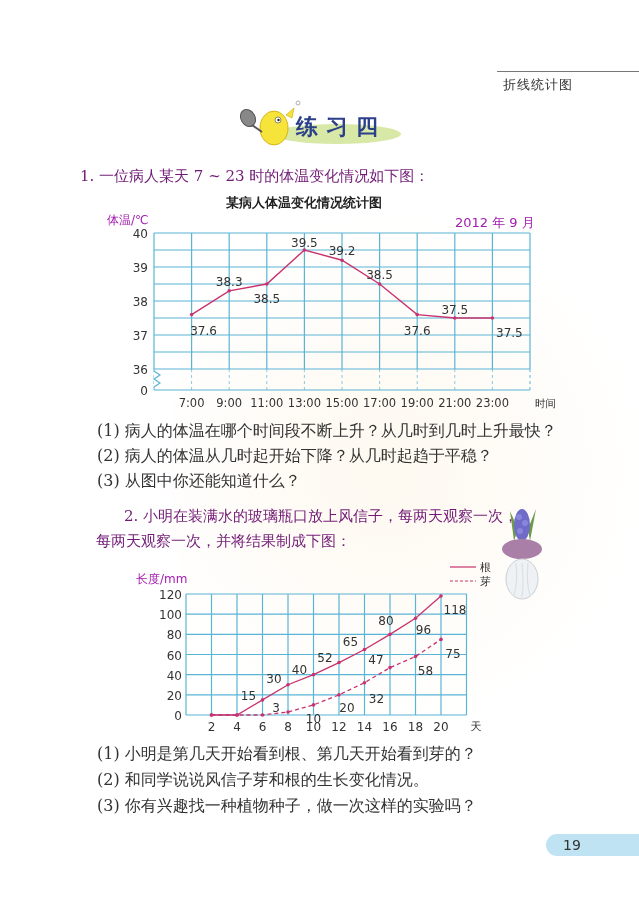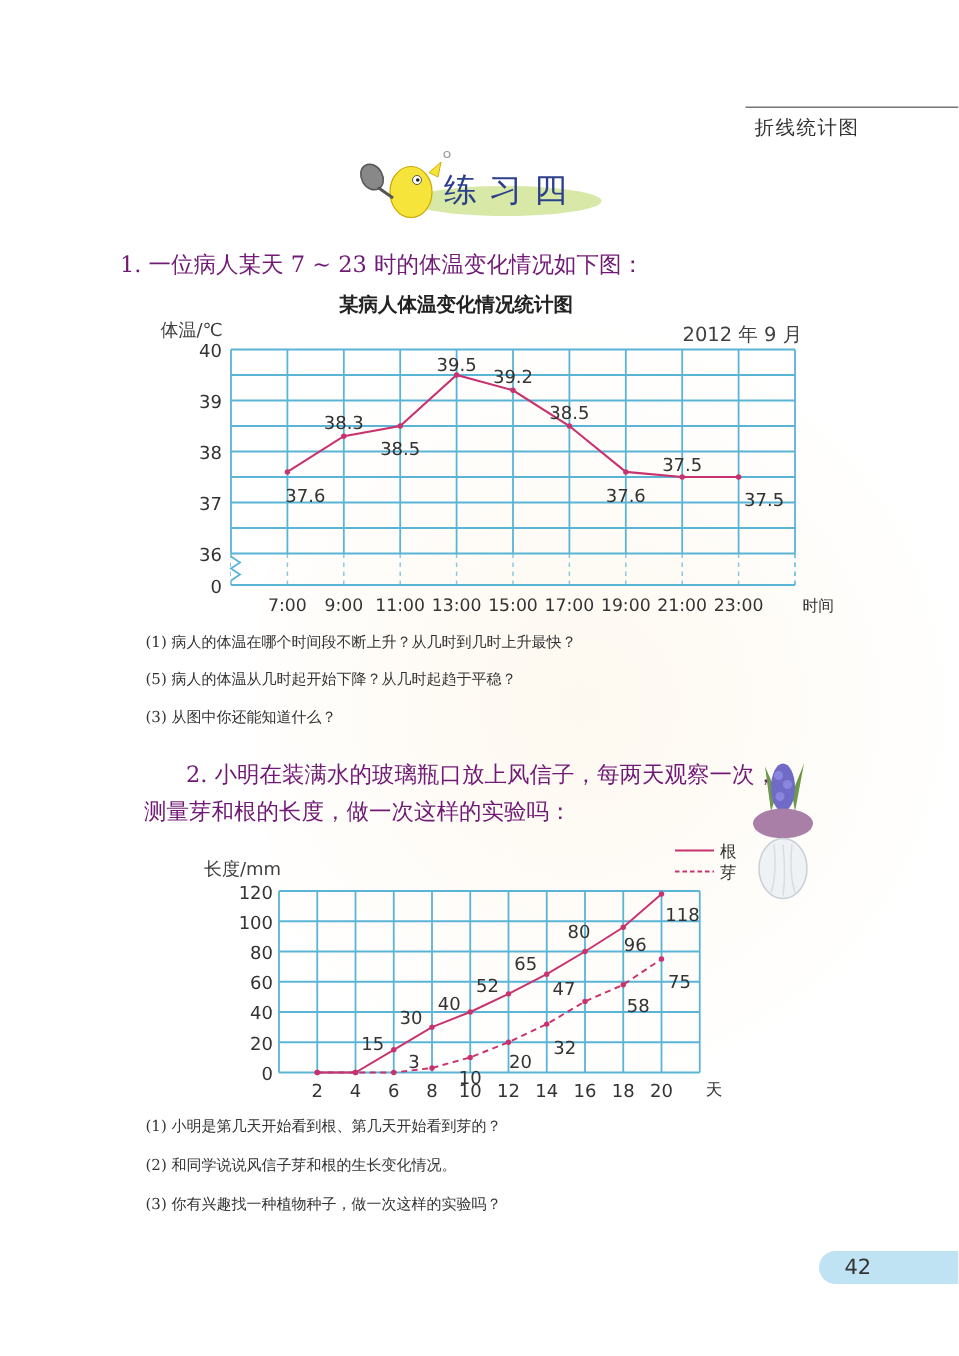--- a/index.html
+++ b/index.html
@@ -2,26 +2,26 @@
 <html><head>
 <meta charset="utf-8">
 <style>
   html, body { margin:0; padding:0; }
   body { width:639px; height:904px; background:#ffffff; position:relative; overflow:hidden;
          font-family:"DejaVu Serif", serif; color:#222; }
   .abs { position:absolute; }
   .header-label { left:503px; top:58px; font-size:13px; color:#333; letter-spacing:1px;margin-top:18px; }
   .header-rule { left:497px; top:71px; width:142px; height:1px; background:#777; }
   .title-banner { left:232px; top:98px; width:170px; height:52px; }
-  .title-text { left:296px; top:112px; font-size:22px; font-weight:normal; color:#2b3f8a; letter-spacing:8px;
+  .title-text { left:296px; top:112px; font-size:22px; font-weight:bold; color:#2b3f8a; letter-spacing:8px;
                 font-family:"DejaVu Sans", sans-serif; }
   .q-head { font-size:15px; color:#701a75; white-space:nowrap; }
-  .q-sub { font-size:10px; color:#333; white-space:nowrap; }
+  .q-sub { font-size:16px; color:#333; white-space:nowrap; }
   .chart-title { font-family:"DejaVu Sans", sans-serif; font-weight:bold; font-size:13px; color:#222; }
-  .small { font-family:"DejaVu Sans", sans-serif; font-size:12px; color:#404040; }
+  .small { font-family:"DejaVu Sans", sans-serif; font-size:12px; color:#a21caf; }
   .page-badge { left:546px; top:834px; width:93px; height:22px; background:#bfe3f2; border-radius:12px 0 0 12px; }
   .page-num { left:563px; top:837px; font-family:"DejaVu Sans", sans-serif; font-size:14px; color:#333; }
   .watermark { left:170px; top:120px; width:480px; height:700px; border-radius:50%;
                background:radial-gradient(circle at 45% 50%, rgba(250,220,170,0.18), rgba(255,255,255,0) 60%); }
   svg text { font-family:"DejaVu Sans", sans-serif; }
 </style>
 </head>
 <body>
 
 <div class="abs watermark"></div>
@@ -119,25 +119,25 @@
       <text x="304.4" y="247" text-anchor="middle" font-size="12" fill="#333">39.5</text>
       <text x="342" y="255.19999999999993" text-anchor="middle" font-size="12" fill="#333">39.2</text>
       <text x="379.6" y="279" text-anchor="middle" font-size="12" fill="#333">38.5</text>
       <text x="417.2" y="334.59999999999997" text-anchor="middle" font-size="12" fill="#333">37.6</text>
       <text x="454.8" y="314" text-anchor="middle" font-size="12" fill="#333">37.5</text>
       <text x="509.40000000000003" y="337" text-anchor="middle" font-size="12" fill="#333">37.5</text>
     </g>
 </svg>
 
 <div class="abs q-sub" style="left:97px; top:421px;">(1) 病人的体温在哪个时间段不断上升？从几时到几时上升最快？</div>
-<div class="abs q-sub" style="left:97px; top:446px;">(5) 病人的体温从几时起开始下降？从几时起趋于平稳？</div>
+<div class="abs q-sub" style="left:97px; top:446px;">(2) 病人的体温从几时起开始下降？从几时起趋于平稳？</div>
 <div class="abs q-sub" style="left:97px; top:471px;">(3) 从图中你还能知道什么？</div>
 
 <div class="abs q-head" style="left:80px; top:507px;margin-left:44px;">2. 小明在装满水的玻璃瓶口放上风信子，每两天观察一次，</div>
-<div class="abs q-head" style="left:96px; top:532px;">测量芽和根的长度，做一次这样的实验吗：</div>
+<div class="abs q-head" style="left:96px; top:532px;">每两天观察一次，并将结果制成下图：</div>
 
 <svg class="abs" style="left:492px; top:503px;" width="62" height="100" viewBox="0 0 62 100">
   <path d="M22 38 L18 8 L26 26 Z" fill="#6c9a4a"></path>
   <path d="M38 38 L44 6 L36 26 Z" fill="#6c9a4a"></path>
   <ellipse cx="30" cy="22" rx="8" ry="16" fill="#6f6bc7"></ellipse>
   <circle cx="27" cy="14" r="3" fill="#8a86de"></circle>
     <circle cx="33" cy="20" r="3" fill="#8a86de"></circle>
     <circle cx="28" cy="28" r="3" fill="#8a86de"></circle>
   <ellipse cx="30" cy="46" rx="20" ry="10" fill="#a97fa8"></ellipse>
   <ellipse cx="30" cy="76" rx="16" ry="20" fill="#eef2f4" stroke="#c8d0d4" stroke-width="1"></ellipse>
@@ -233,13 +233,13 @@
       <line x1="450" x2="476" y1="581" y2="581" stroke="#c8326e" stroke-width="1.2" stroke-dasharray="3,2"></line>
       <text x="480" y="585" font-size="11" fill="#333">芽</text>
     </g>
 </svg>
 
 <div class="abs q-sub" style="left:97px; top:744px;">(1) 小明是第几天开始看到根、第几天开始看到芽的？</div>
 <div class="abs q-sub" style="left:97px; top:770px;">(2) 和同学说说风信子芽和根的生长变化情况。</div>
 <div class="abs q-sub" style="left:97px; top:796px;">(3) 你有兴趣找一种植物种子，做一次这样的实验吗？</div>
 
 <div class="abs page-badge"></div>
-<div class="abs page-num">42</div>
+<div class="abs page-num">19</div>
 
 </body></html>

